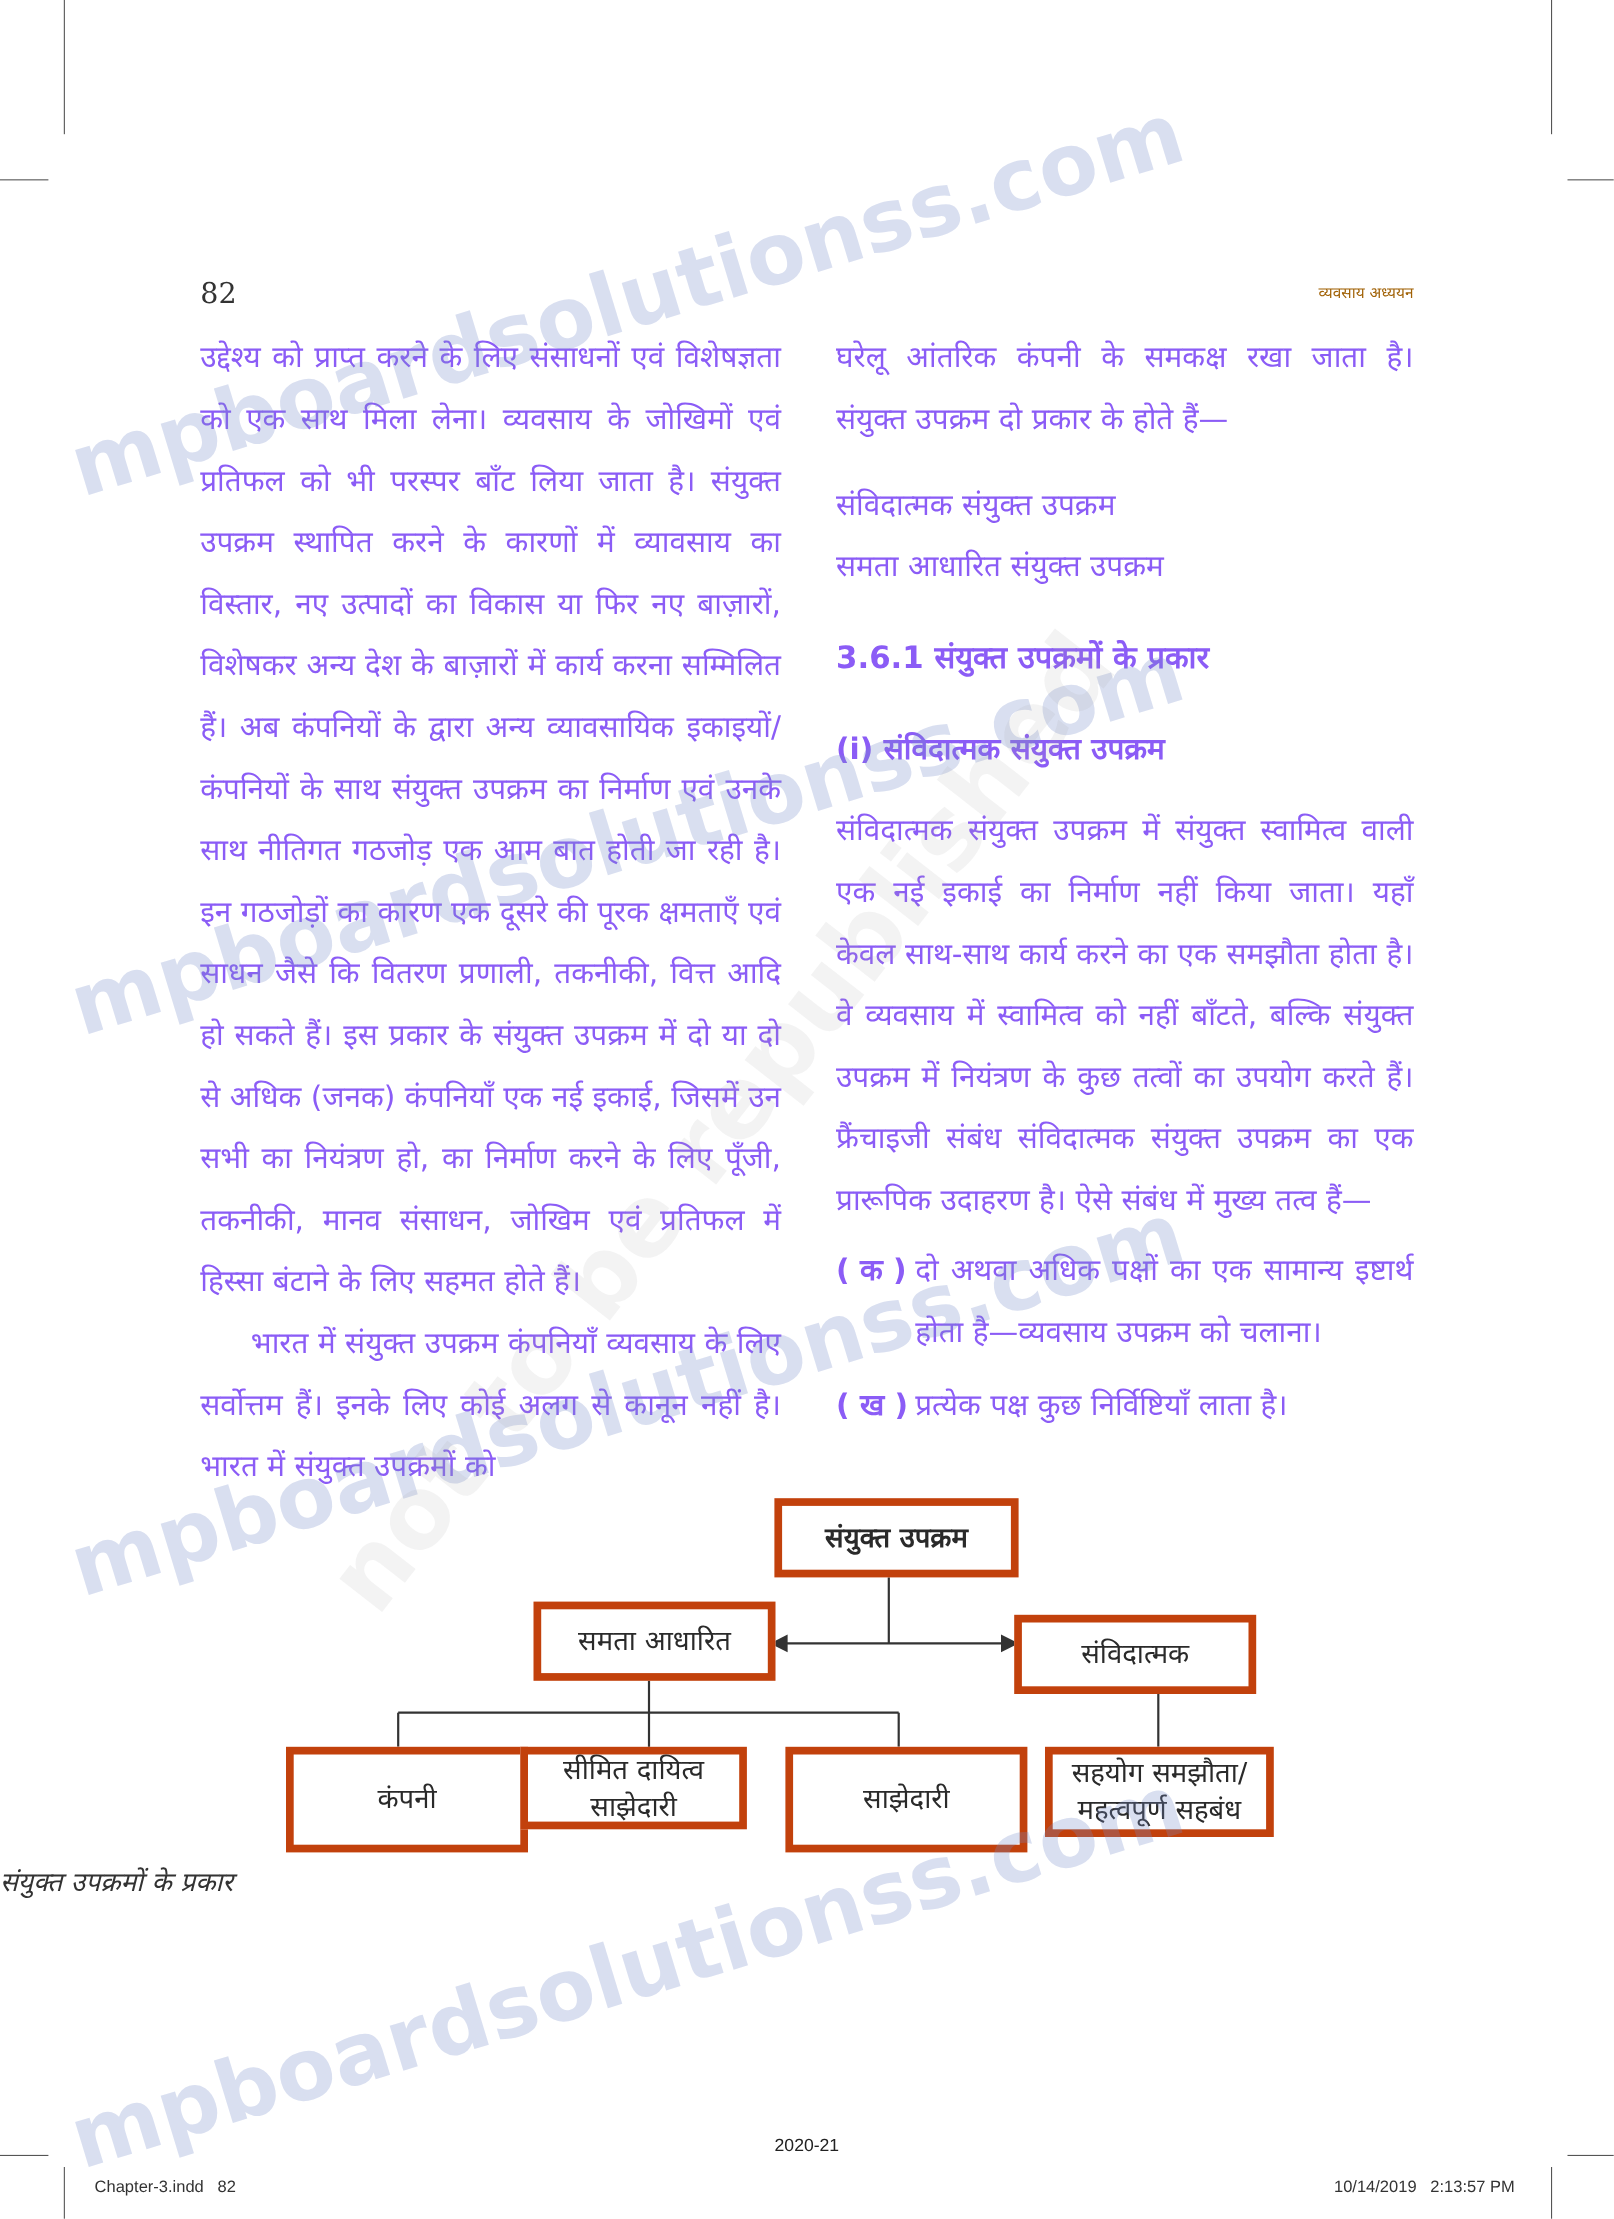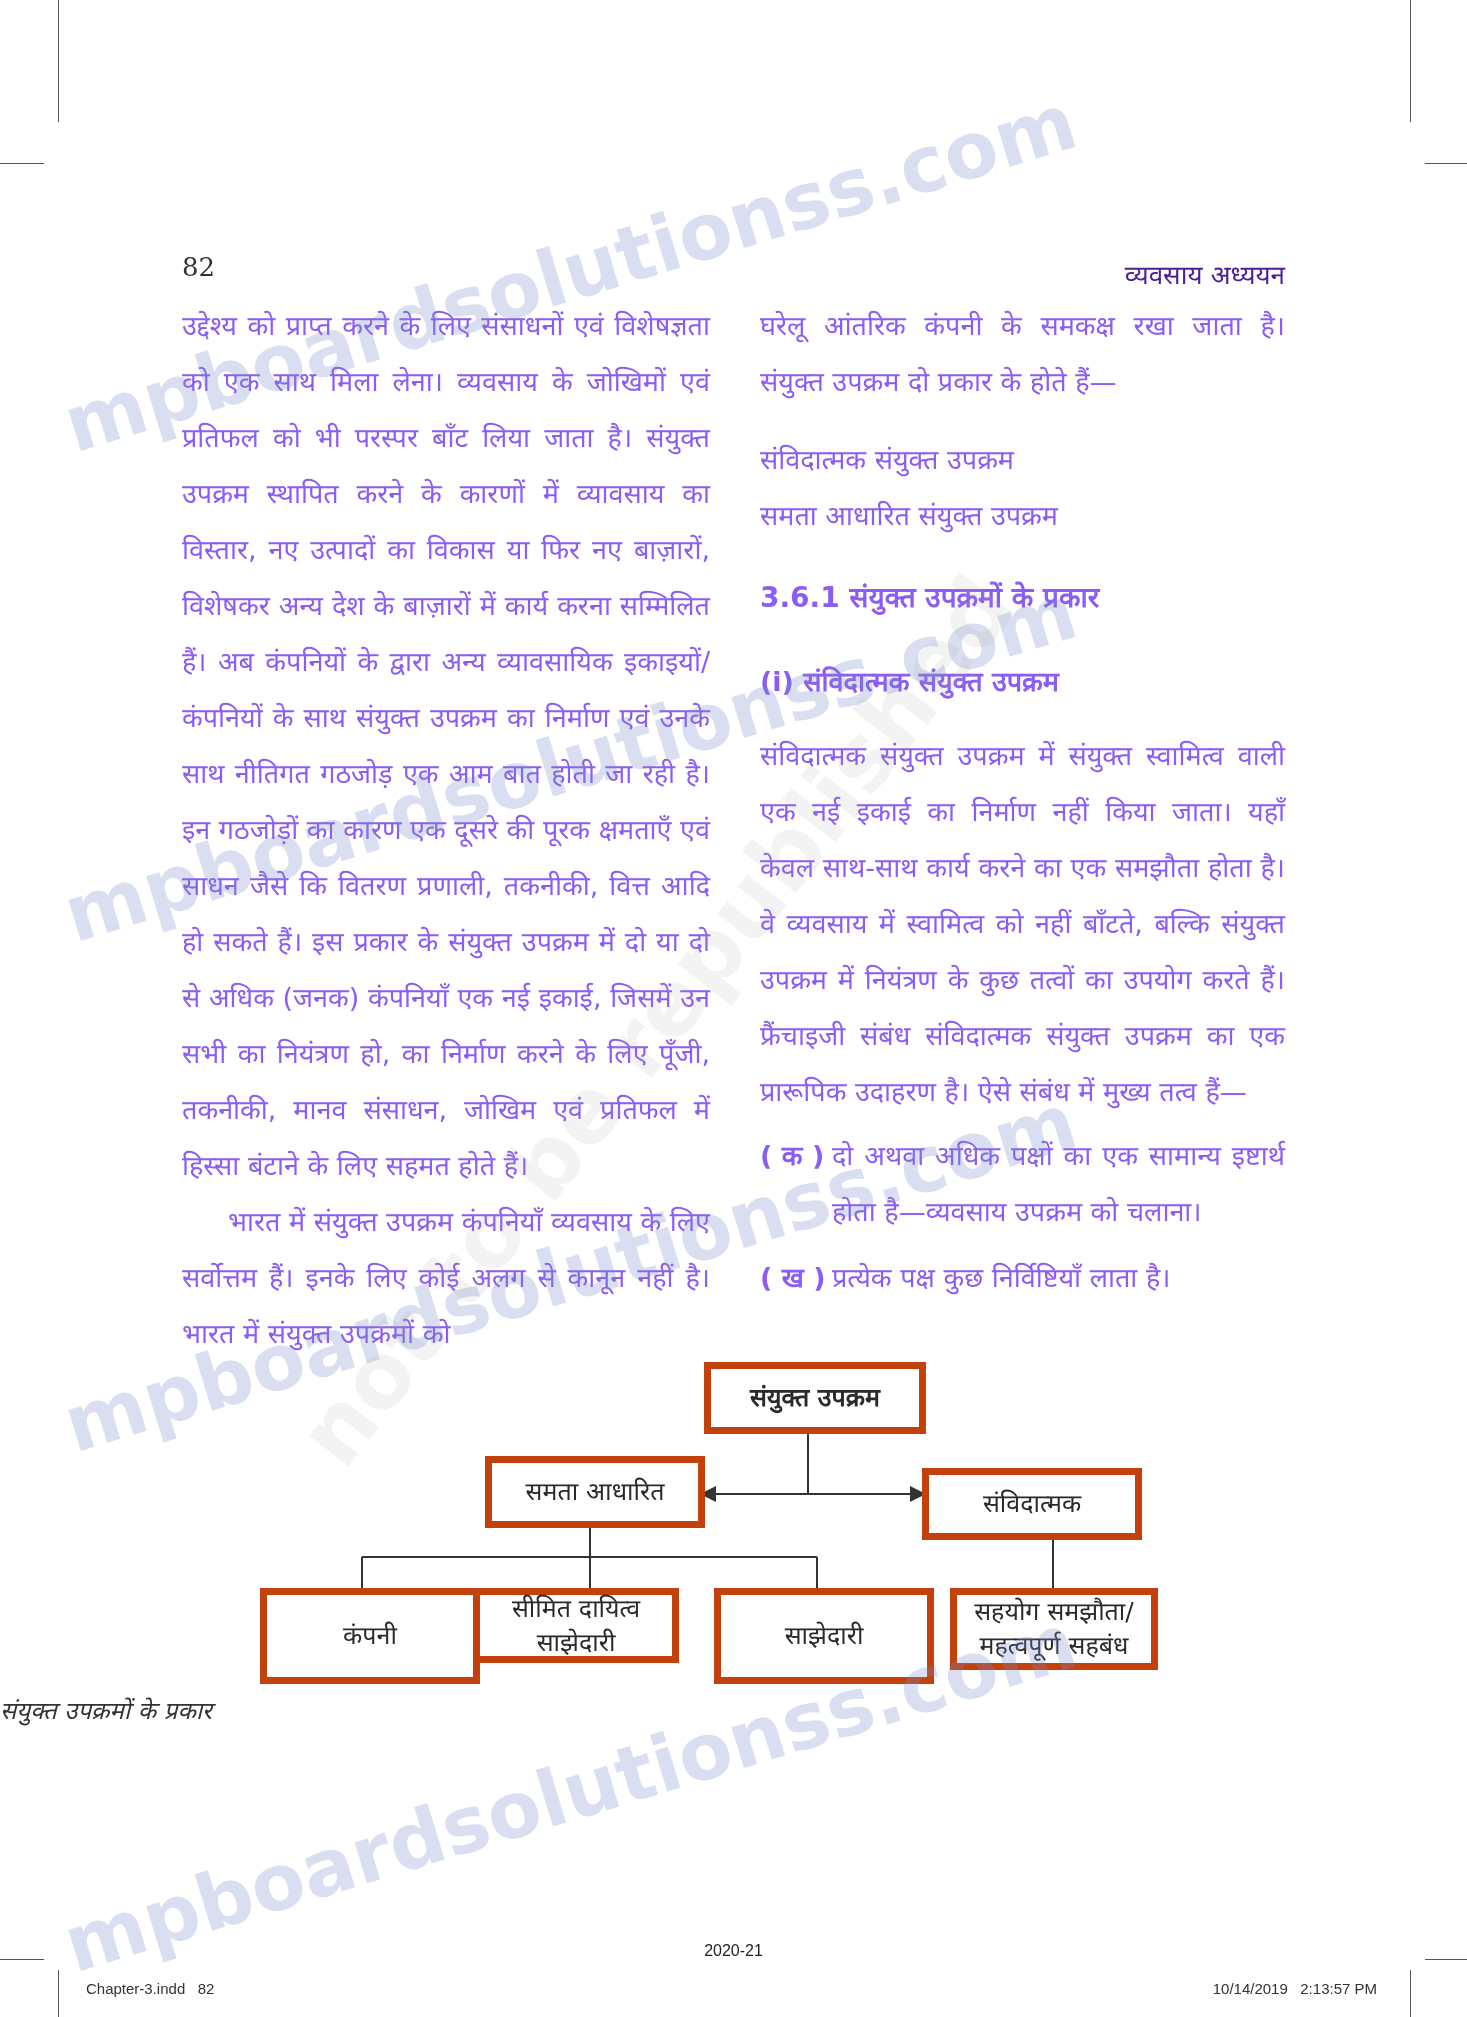--- a/index.html
+++ b/index.html
@@ -1,21 +1,21 @@
 <!DOCTYPE html>
 <html><head>
 <meta charset="utf-8">
 <style>
   html, body { margin:0; padding:0; }
   body { width:1467px; height:2017px; background:#ffffff; position:relative; overflow:hidden;
          font-family:"DejaVu Sans", sans-serif; color:#222; }
   .crop { position:absolute; background:#555; }
   .abs { position:absolute; }
   .pagenum { left:182px; top:252px; font-family:"DejaVu Serif", serif; font-size:26px; color:#333; }
-  .runhead { right:182px; top:256px; font-size:26px; color:#4c1d95; }
+  .runhead { right:182px; top:256px; font-size:14px; color:#a16207; }
   .col { position:absolute; font-size:27px; line-height:56px; color:#8b5cf6; text-align:justify; }
   .col p { margin:0; }
   .left { left:182px; top:298px; width:528px; }
   .right { left:760px; top:298px; width:525px; }
   .indent { text-indent:46px; }
   .gap { height:22px; }
   .h3 { font-weight:bold; font-size:28px; margin:26px 0 26px 0 !important; }
   .h4 { font-weight:bold; font-size:27px; margin:28px 0 18px 0 !important; }
   .item { display:flex; }
   .item .mk { width:72px; flex:none; font-weight:bold; white-space:nowrap; }

